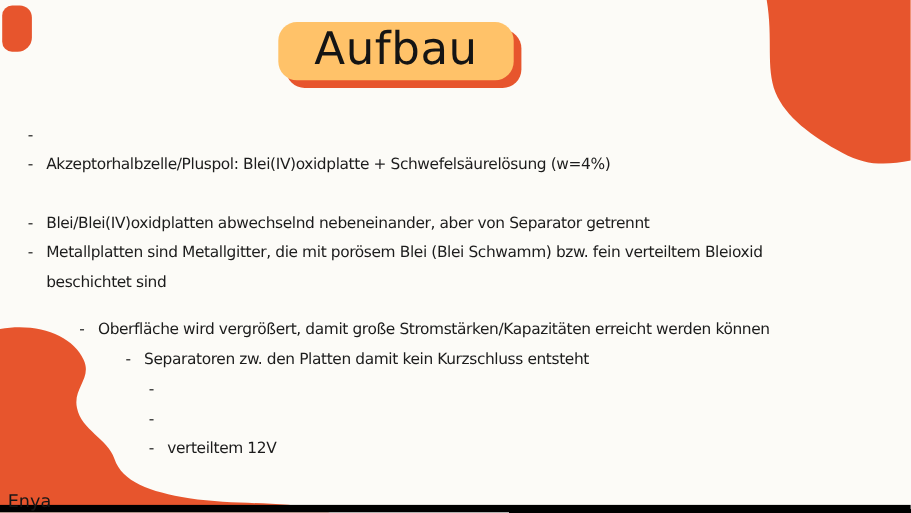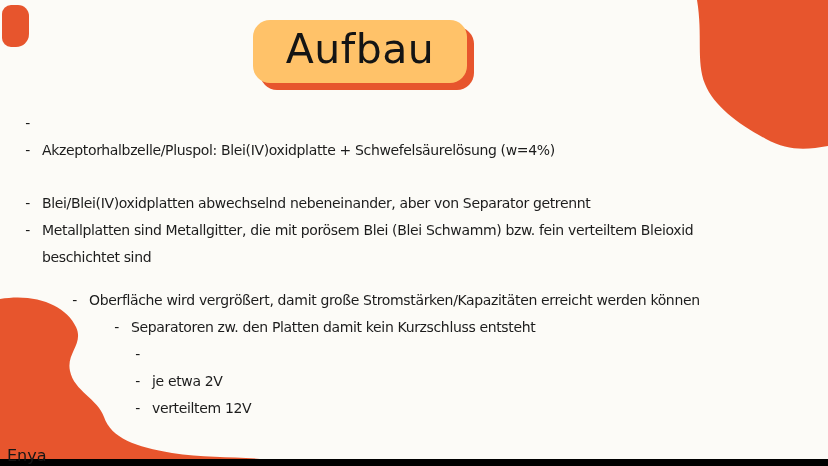--- a/index.html
+++ b/index.html
@@ -21,21 +21,21 @@
   .corner-accent {
     position: absolute;
     left: 2px; top: 5px;
     width: 27px; height: 42px;
     background: var(--accent, #E7552D);
     border-radius: 9px 11px 13px 9px;
   }
   .title-box {
     position: absolute;
     left: 253px; top: 20px;
-    width: 214px; height: 63px;
+    width: 214px; height: 53px;
     background: var(--title_box_fill, #FFC269);
     border-radius: 17px;
     box-shadow: 7px 7px 0 0 var(--accent, #E7552D);
     display: flex;
     align-items: center;
     justify-content: center;
   }
   .title-text {
     font-size: 41px;
     font-weight: 500;
@@ -129,21 +129,20 @@
       </div>
       <div class="bullet-row" style="padding-left: 112px;">
         <span class="bullet-dash">-</span>
         <span class="bullet-text">Separatoren zw. den Platten damit kein Kurzschluss entsteht</span>
       </div>
       <div class="bullet-row" style="padding-left: 133px;">
         <span class="bullet-dash">-</span>
       </div>
       <div class="bullet-row" style="padding-left: 133px;">
         <span class="bullet-dash">-</span>
-        <span class="bullet-text">je etwa 2V</span>
       </div>
       <div class="bullet-row" style="padding-left: 133px;">
         <span class="bullet-dash">-</span>
         <span class="bullet-text">verteiltem 12V</span>
       </div>
     </div>
 
   <span class="author-label">Enya</span>
 
   <div class="bottom-bar"></div>

